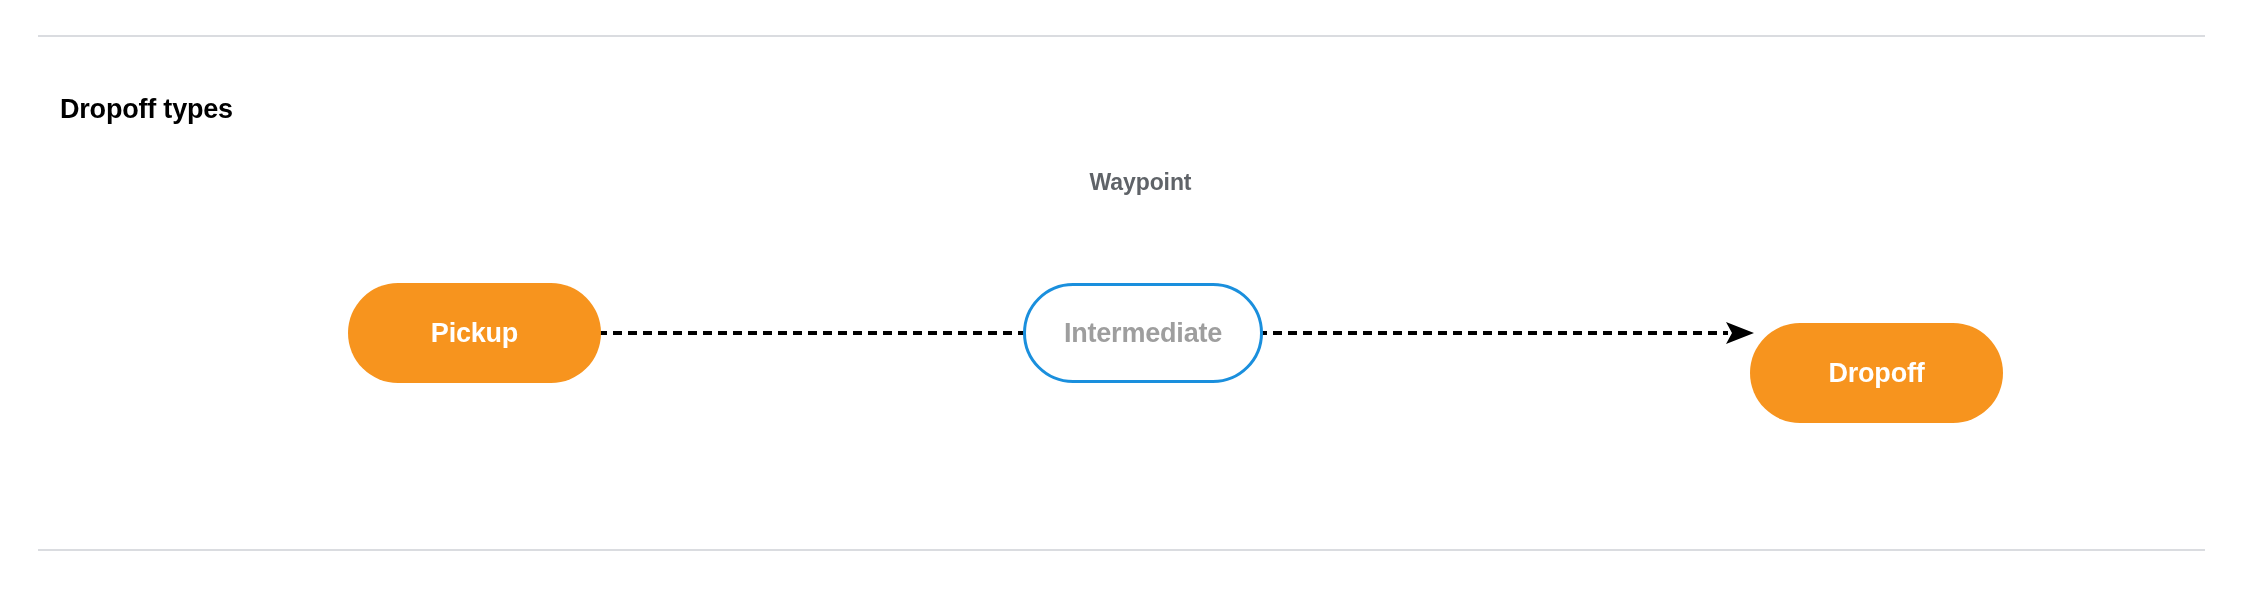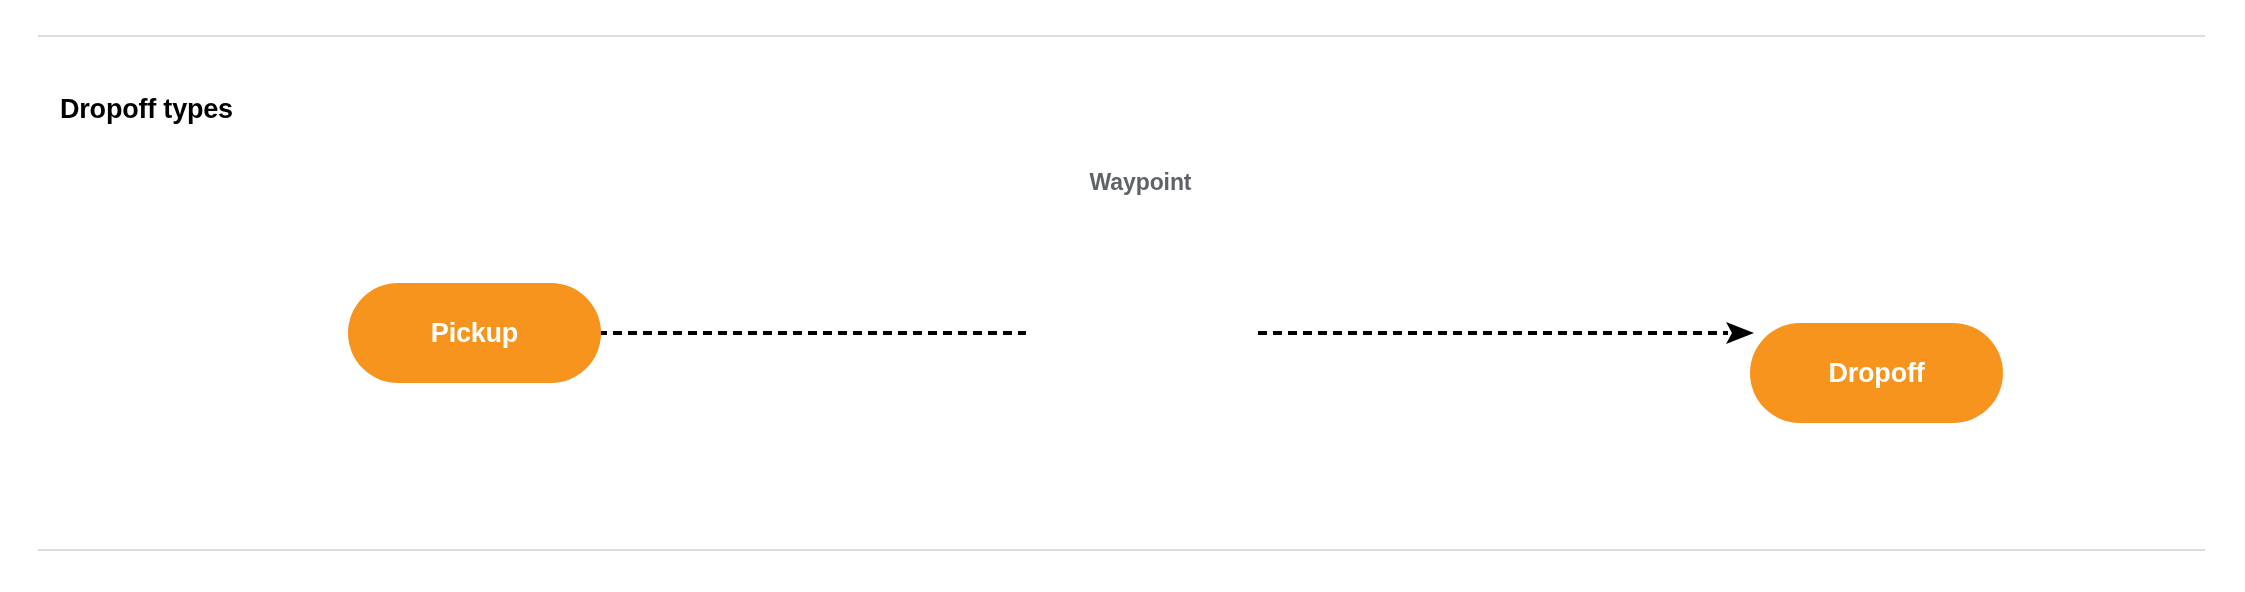--- a/index.html
+++ b/index.html
@@ -147,20 +147,23 @@
       <svg width="500" height="30" viewBox="0 0 500 30" xmlns="http://www.w3.org/2000/svg">
         <line x1="0" y1="15" x2="470" y2="15" stroke="#000000" stroke-width="4" stroke-dasharray="9 6" stroke-linecap="butt"></line>
         <polygon points="468,4 496,15 468,26 474,15" fill="#000000"></polygon>
       </svg>
     </div>
 
     <div class="node node-pickup">
       <span>Pickup</span>
     </div>
 
+    <div class="node node-intermediate">
+      <span>Intermediate</span>
+    </div>
 
     <div class="node node-dropoff">
       <span>Dropoff</span>
     </div>
 
   </div>
 
   <div class="rule rule-bottom"></div>
 
 </div>

